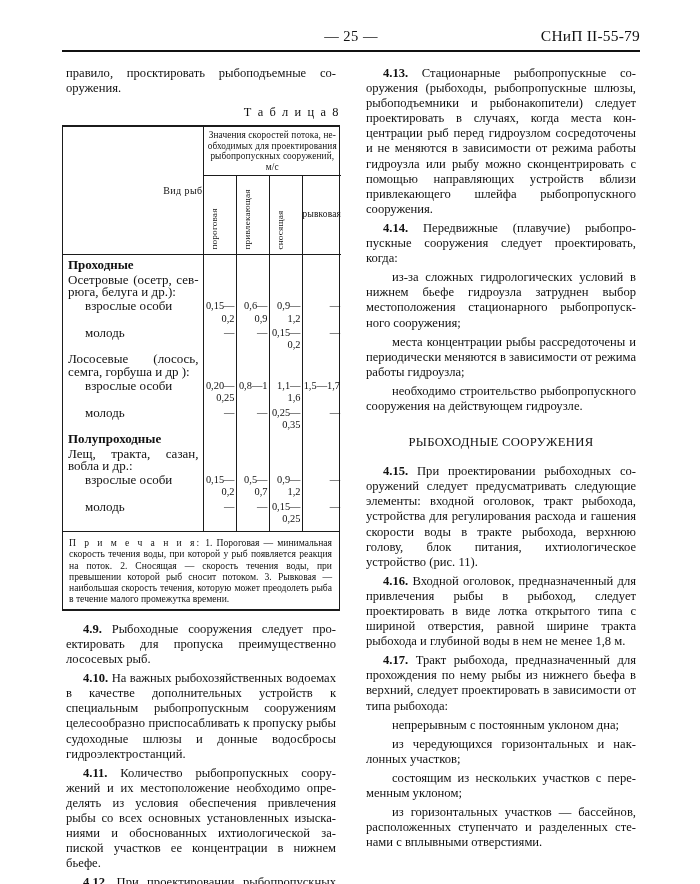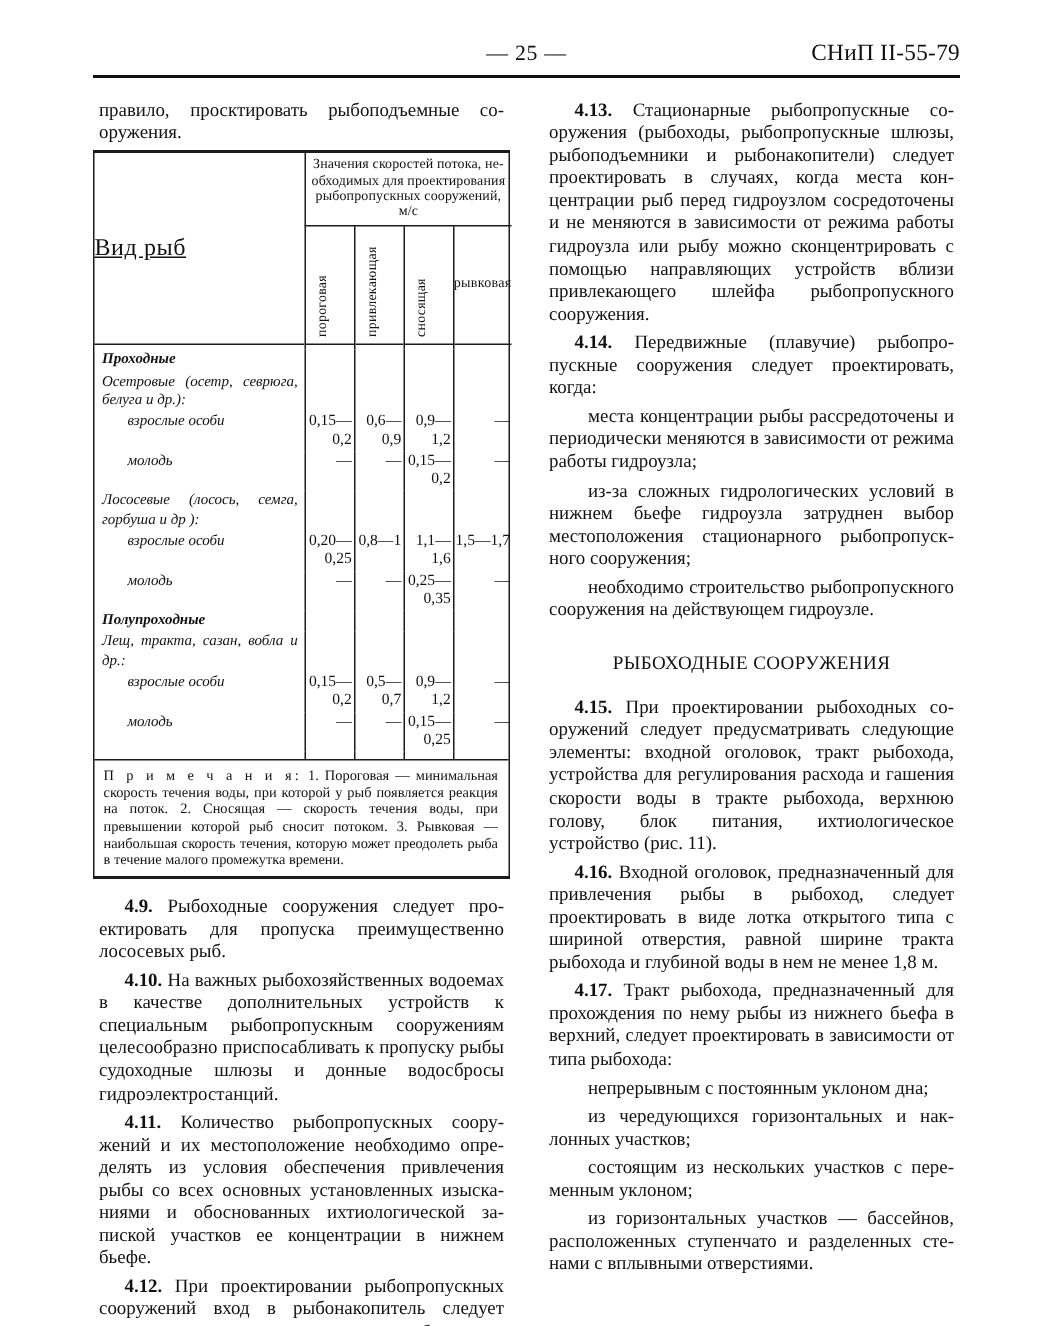--- a/index.html
+++ b/index.html
@@ -116,25 +116,24 @@
   }
   table.t8 td, table.t8 th {
     padding: 0;
     vertical-align: top;
     font-weight: normal;
   }
   .vl { border-left: 1.1px solid #1b1b1b; }
   .hl-bot { border-bottom: 1.1px solid #1b1b1b; }
 
   .hdr-species {
-    text-align: left;
+    text-align: right;
     vertical-align: middle !important;
-    font-size: 16px;
+    font-size: 10px;
     letter-spacing: .4px;
-    text-decoration: underline;
   }
   .hdr-group {
     text-align: center;
     font-size: 9.3px;
     line-height: 10.4px;
     letter-spacing: .1px;
     padding: 3px 3px 3px 3px !important;
   }
   .hdr-rot {
     height: 78px;
@@ -158,23 +157,22 @@
   }
   .hdr-plain {
     text-align: center;
     vertical-align: middle !important;
     font-size: 9.4px;
     letter-spacing: .2px;
   }
 
   td.sp {
     padding: 1px 4px 1px 5px !important;
-    font-size: 10px;
+    font-size: 13px;
     line-height: 12.3px;
-    font-style: italic;
   }
   td.sp.b { font-weight: bold; }
   td.sp .i1 { display: block; padding-left: 17px; }
   td.val {
     text-align: right;
     font-size: 10.4px;
     line-height: 12.3px;
     padding: 1px 1px !important;
     white-space: nowrap;
   }
@@ -198,20 +196,21 @@
   <div class="runhead">
     <div class="pageno">— 25 —</div>
     <div class="docid">СНиП II-55-79</div>
   </div>
   <div class="runrule"></div>
 
   <div class="col col-left">
 
     <p>правило, просктировать рыбоподъемные со­оружения.</p>
 
+    <div class="tabcap">Т а б л и ц а   8</div>
 
     <div class="tbl-wrap">
       <table class="t8">
         <colgroup>
           <col style="width:140px">
           <col style="width:33px">
           <col style="width:33px">
           <col style="width:33px">
           <col style="width:39px">
         </colgroup>
@@ -374,22 +373,22 @@
     <p class="ind">
       <span class="num">4.13.</span>
       <span>Стационарные рыбопропускные со­оружения (рыбоходы, рыбопропускные шлюзы, рыбоподъемники и рыбонакопители) следует проектировать в случаях, когда места кон­центрации рыб перед гидроузлом сосредото­чены и не меняются в зависимости от режима работы гидроузла или рыбу можно сконцент­рировать с помощью направляющих устройств вблизи привлекающего шлейфа рыбопропуск­ного сооружения.</span>
     </p>
 
     <p class="ind">
       <span class="num">4.14.</span>
       <span>Передвижные (плавучие) рыбопро­пускные сооружения следует проектировать, когда:</span>
     </p>
 
+    <p class="ind2">из-за сложных гидрологических условий в нижнем бьефе гидроузла затруднен выбор местоположения стационарного рыбопропуск­ного сооружения;</p>
     <p class="ind2">места концентрации рыбы рассредоточе­ны и периодически меняются в зависимости от режима работы гидроузла;</p>
-    <p class="ind2">из-за сложных гидрологических условий в нижнем бьефе гидроузла затруднен выбор местоположения стационарного рыбопропуск­ного сооружения;</p>
     <p class="ind2">необходимо строительство рыбопропускно­го сооружения на действующем гидроузле.</p>
 
     <div class="secthead">РЫБОХОДНЫЕ СООРУЖЕНИЯ</div>
 
     <p class="ind">
       <span class="num">4.15.</span>
       <span>При проектировании рыбоходных со­оружений следует предусматривать следую­щие элементы: входной оголовок, тракт рыбо­хода, устройства для регулирования расхода и гашения скорости воды в тракте рыбохода, верхнюю голову, блок питания, ихтиологиче­ское устройство (рис. 11).</span>
     </p>
     <p class="ind">
       <span class="num">4.16.</span>

